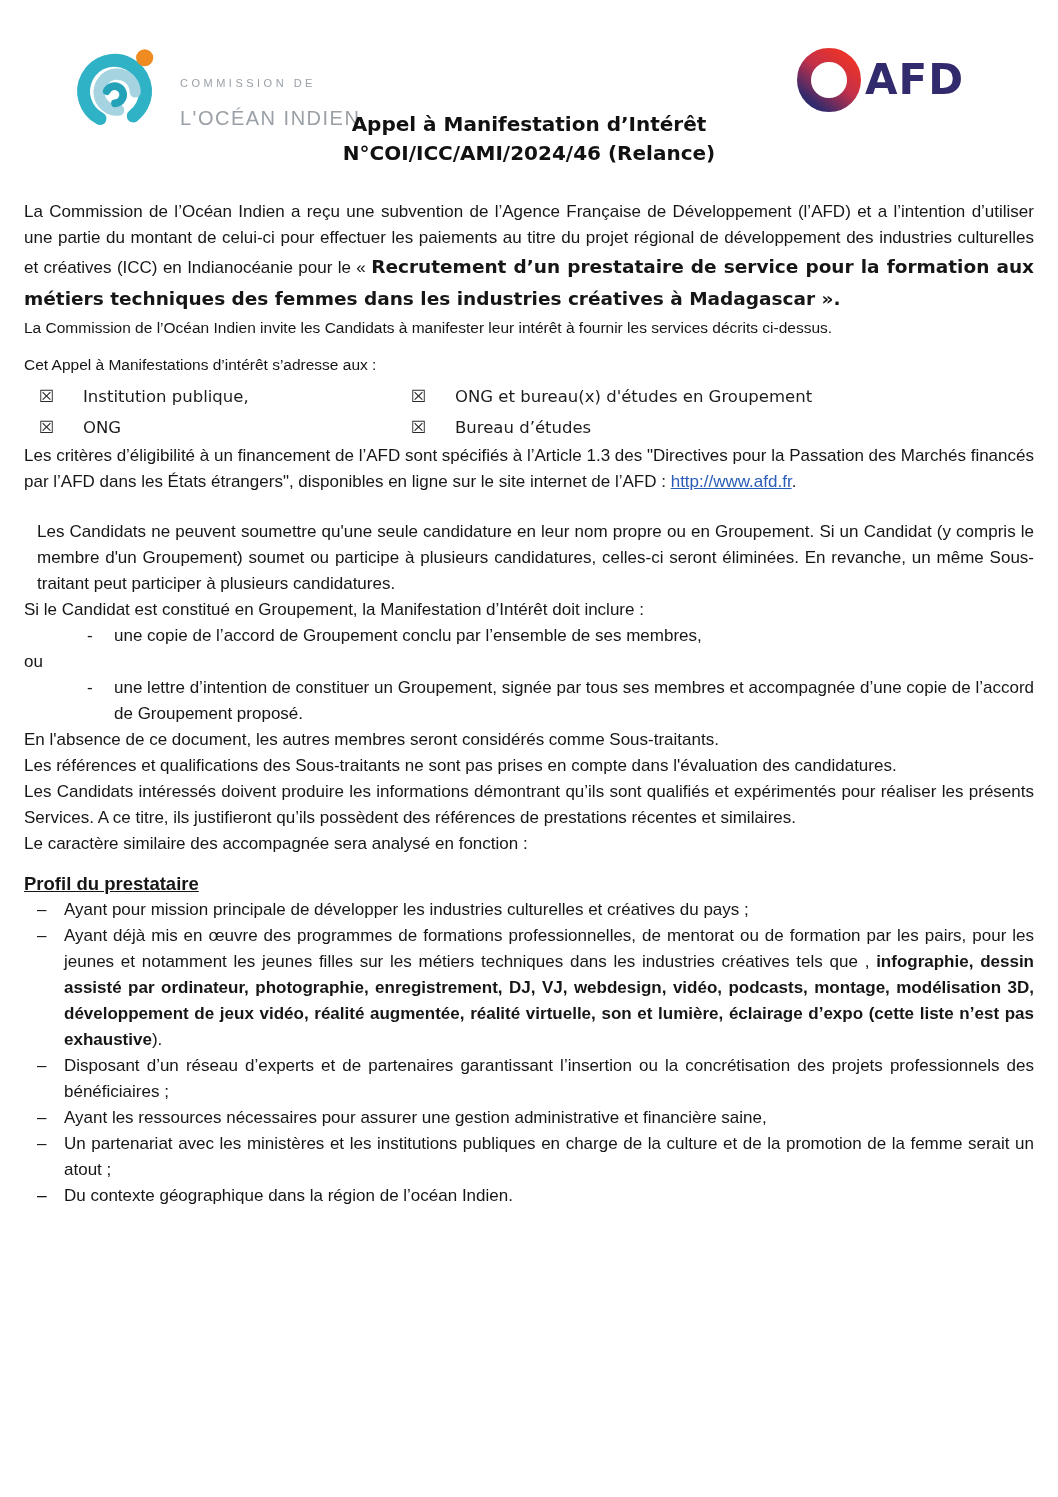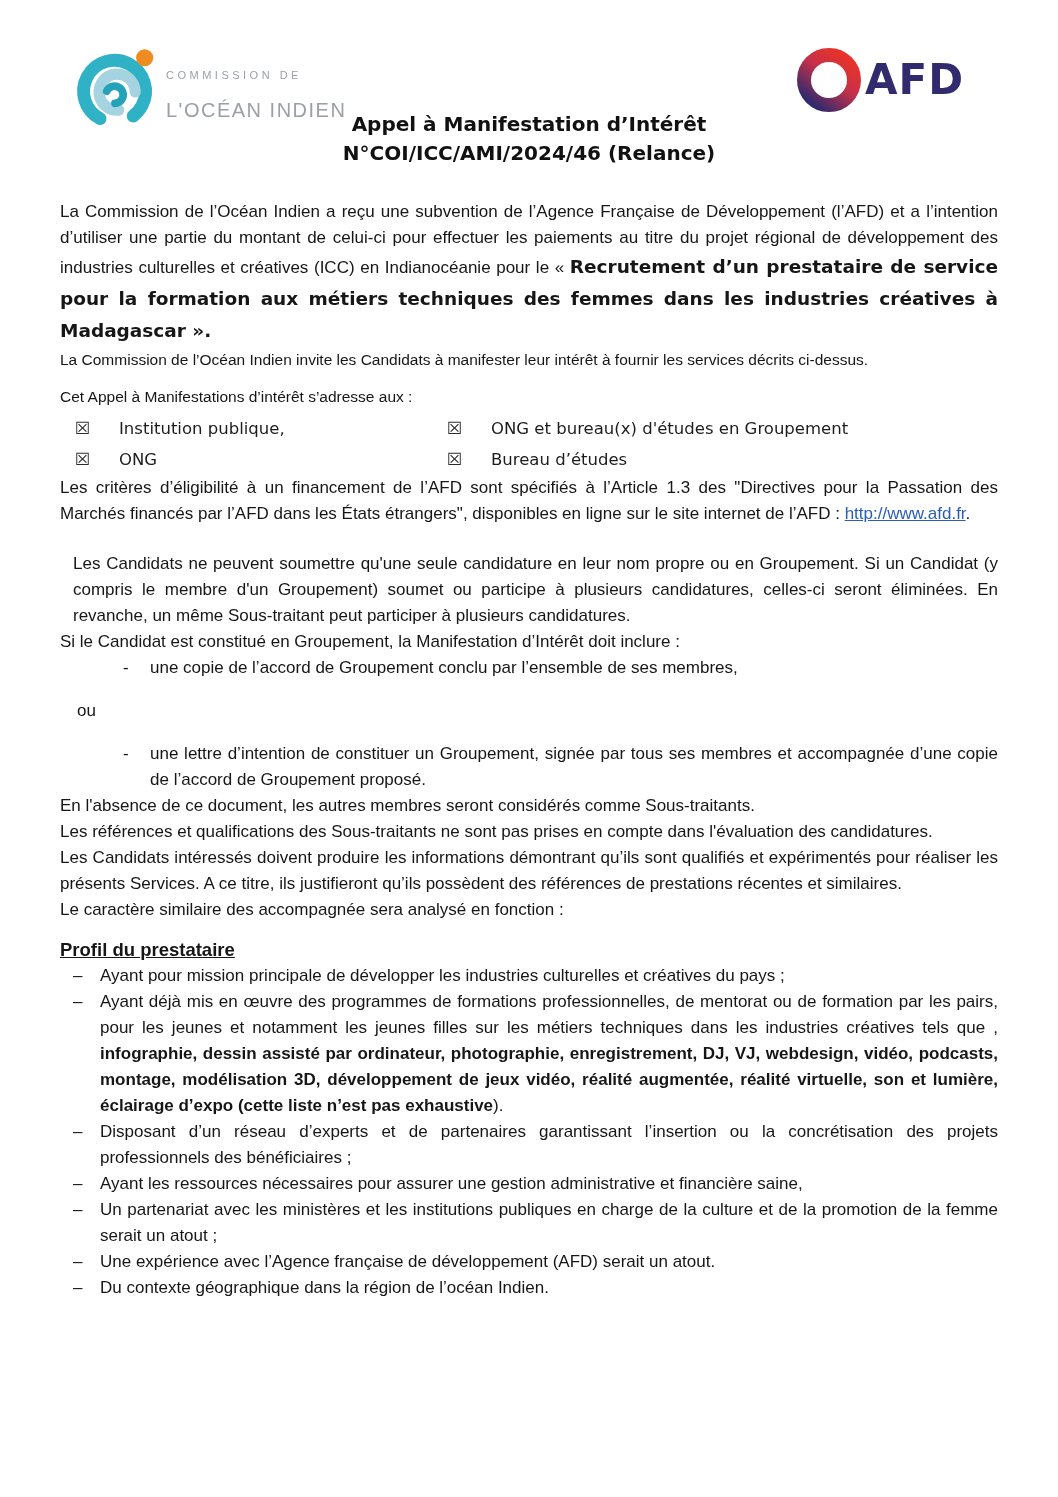--- a/index.html
+++ b/index.html
@@ -7,46 +7,46 @@
     position:relative;
     width:1058px; height:1497px;
     background:#ffffff;
     font-family:"Liberation Sans", sans-serif;
     color:#161616;
     box-sizing:border-box;
     overflow:hidden;
   }
   
   .header { position:relative; height:199px; }
-  .coi-logo { position:absolute; left:72px; top:44px; display:flex; align-items:center; gap:2px; }
+  .coi-logo { position:absolute; left:72px; top:44px; display:flex; align-items:flex-end; gap:16px; }
   .coi-text { margin-top:16px; color:#9aa0a6; font-family:"Liberation Sans", sans-serif; }
   .coi-text .l1 { display:block; font-size:11px; letter-spacing:3.5px; }
   .coi-text .l2 { display:block; font-size:20px; letter-spacing:1.5px; margin-top:18px; }
   .afd-logo { position:absolute; left:793px; top:44px; display:flex; align-items:center; }
   .afd-text { font-family:"DejaVu Sans", sans-serif; font-weight:600; font-size:42px; color:#312a6d; letter-spacing:1px; line-height:1; }
   .doc-title { position:absolute; left:0; right:0; top:110px; text-align:center;
     font-family:"DejaVu Sans", sans-serif; font-weight:bold; font-size:20px; line-height:29px; color:#111; }
   
-  .content { padding:0 60px; }
+  .content { padding:0 24px; }
   p { margin:0; }
   .body-text { font-size:17px; line-height:26px; text-align:justify; }
   .intro-bold { font-family:"DejaVu Sans", sans-serif; font-weight:bold; font-size:18.5px; line-height:32px; }
   .small-text { font-size:15.5px; line-height:25px; }
   .p-invite { text-align:justify; }
   .p-audience-intro { margin-top:12px; }
   .checkbox-grid { display:grid; grid-template-columns:372px 1fr; margin-left:15px; margin-top:4px; }
   .cb-cell { display:flex; align-items:baseline; gap:26px; line-height:31px;
     font-family:"DejaVu Sans", sans-serif; font-size:16.5px; color:#1c1c1c; }
   .cb-glyph { font-size:17px; color:#2b2b2b; width:18px; }
   .p-eligibility { }
   a.doc-link { color:#2a5db8; text-decoration:underline; }
   .p-rules1 { margin-top:24px;margin-left:13px; }
   .sub-item { position:relative; padding-left:90px; text-align:justify; }
   .sub-item .dash { position:absolute; left:63px; }
-  .or-line { margin:17px; }
+  .or-line { margin:0; }
   .profil-heading { margin-top:16px; font-size:18.5px; font-weight:bold; text-decoration:underline; }
   ul.profil-list { list-style:none; margin:2px 0 0 0; padding:0; }
   ul.profil-list li { position:relative; padding-left:40px; font-size:17px; line-height:26px; text-align:justify; }
   ul.profil-list li .dash { position:absolute; left:13px; }
   ul.profil-list li .b { font-weight:bold; }
   
   .coi-svg { width:92px; height:86px; }
   .afd-svg { width:72px; height:72px; }
 </style>
 </head>
@@ -128,18 +128,18 @@
     <p class="body-text">Le caractère similaire des accompagnée sera analysé en fonction :</p>
 
     <p class="profil-heading">Profil du prestataire</p>
 
     <ul class="profil-list">
       <li><span class="dash">–</span><span>Ayant pour mission principale de développer les industries culturelles et créatives du pays ;</span></li>
       <li><span class="dash">–</span><span>Ayant déjà mis en œuvre des programmes de formations professionnelles, de mentorat ou de formation par les pairs, pour les jeunes et notamment les jeunes filles sur les métiers techniques dans les industries créatives  tels que , </span><span class="b">infographie, dessin assisté par ordinateur, photographie, enregistrement, DJ, VJ, webdesign, vidéo, podcasts, montage, modélisation 3D, développement de jeux vidéo, réalité augmentée, réalité virtuelle, son et lumière, éclairage d’expo (cette liste n’est pas exhaustive</span><span>).</span></li>
       <li><span class="dash">–</span><span>Disposant d’un réseau d’experts et de partenaires garantissant l’insertion ou la concrétisation des projets professionnels des bénéficiaires ;</span></li>
       <li><span class="dash">–</span><span>Ayant les ressources nécessaires pour assurer une gestion administrative et financière saine,</span></li>
       <li><span class="dash">–</span><span>Un partenariat avec les ministères et les institutions publiques en charge de la culture et de la promotion de la femme serait un atout ;</span></li>
-      <li><span class="dash">–</span><span>Une expérience avec l’Agence française de développement (AFD) serait un atout.</span></li>
+      <li><span class="dash">–</span></li>
       <li><span class="dash">–</span><span>Du contexte géographique dans la région de l’océan Indien.</span></li>
     </ul>
 
   </div>
 </div>
 
 </body></html>

